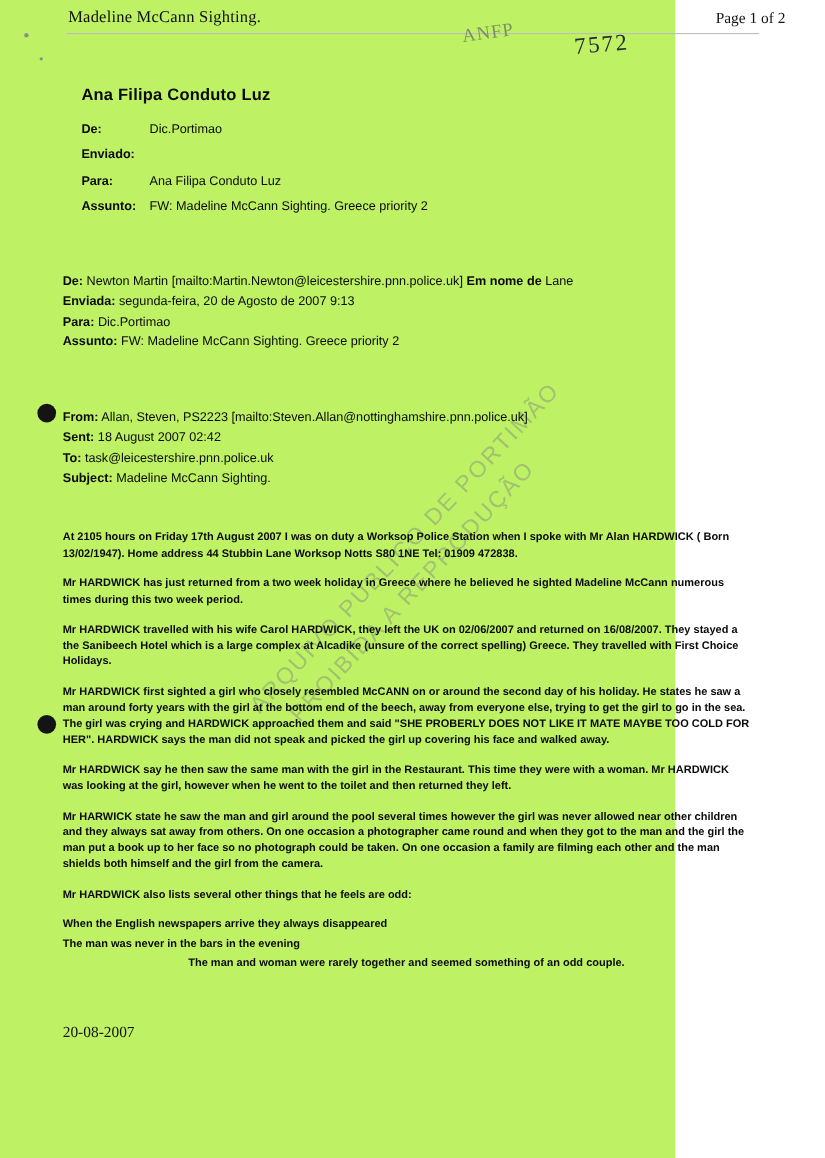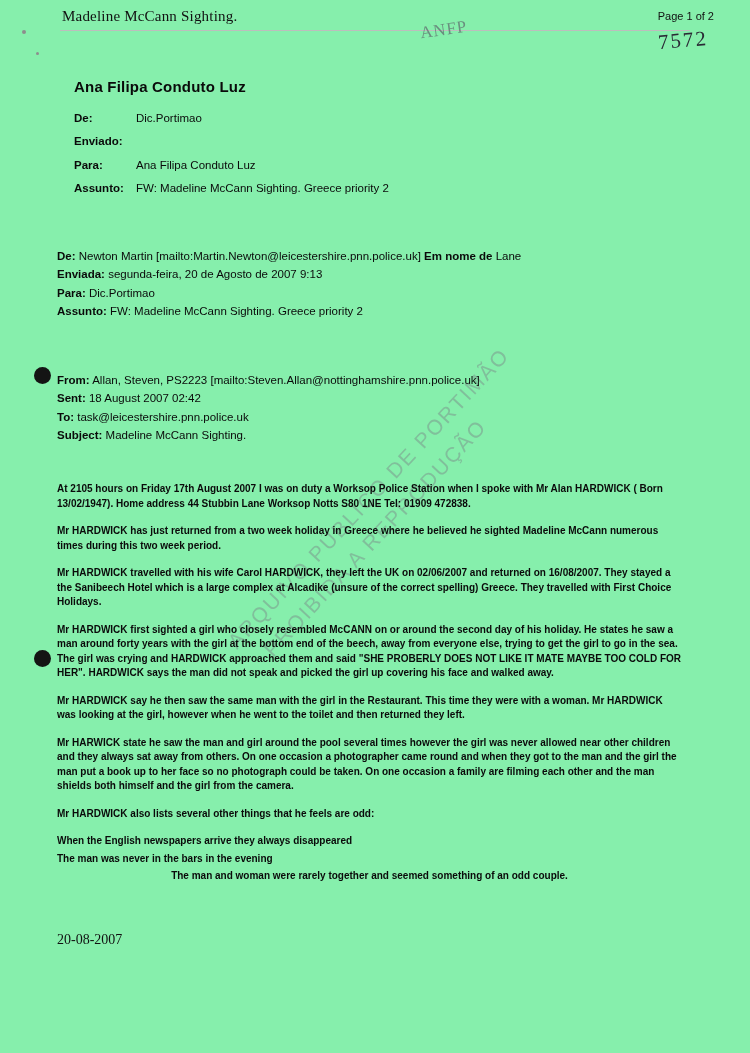--- a/index.html
+++ b/index.html
@@ -10,23 +10,23 @@
     width: 750px;
     height: 1053px;
     background: #ffffff;
     font-family: "Liberation Sans", sans-serif;
     color: #0a0a0a;
     position: relative;
     overflow: hidden;
   }
   .page {
     position: relative;
-    width: 750px;
+    width: 614px;
     height: 1053px;
-    background: #86efac;
+    background: #bef264;
   }
 
   
   .doc-header {
     position: absolute;
     top: 8px;
     left: 0;
     width: 750px;
     height: 26px;
   }
@@ -36,22 +36,22 @@
     top: 0px;
     font-family: "Liberation Serif", serif;
     font-size: 15px;
     color: #111;
     letter-spacing: .2px;
   }
   .header-page {
     position: absolute;
     right: 36px;
     top: 2px;
-    font-family: Liberation Sans, sans-serif;
-    font-size: 11px;
+    font-family: Liberation Serif, serif;
+    font-size: 14px;
     color: #111;
   }
   .header-rule {
     position: absolute;
     left: 60px;
     top: 22px;
     width: 630px;
     height: 1px;
     background: #bdbdbd;
   }

